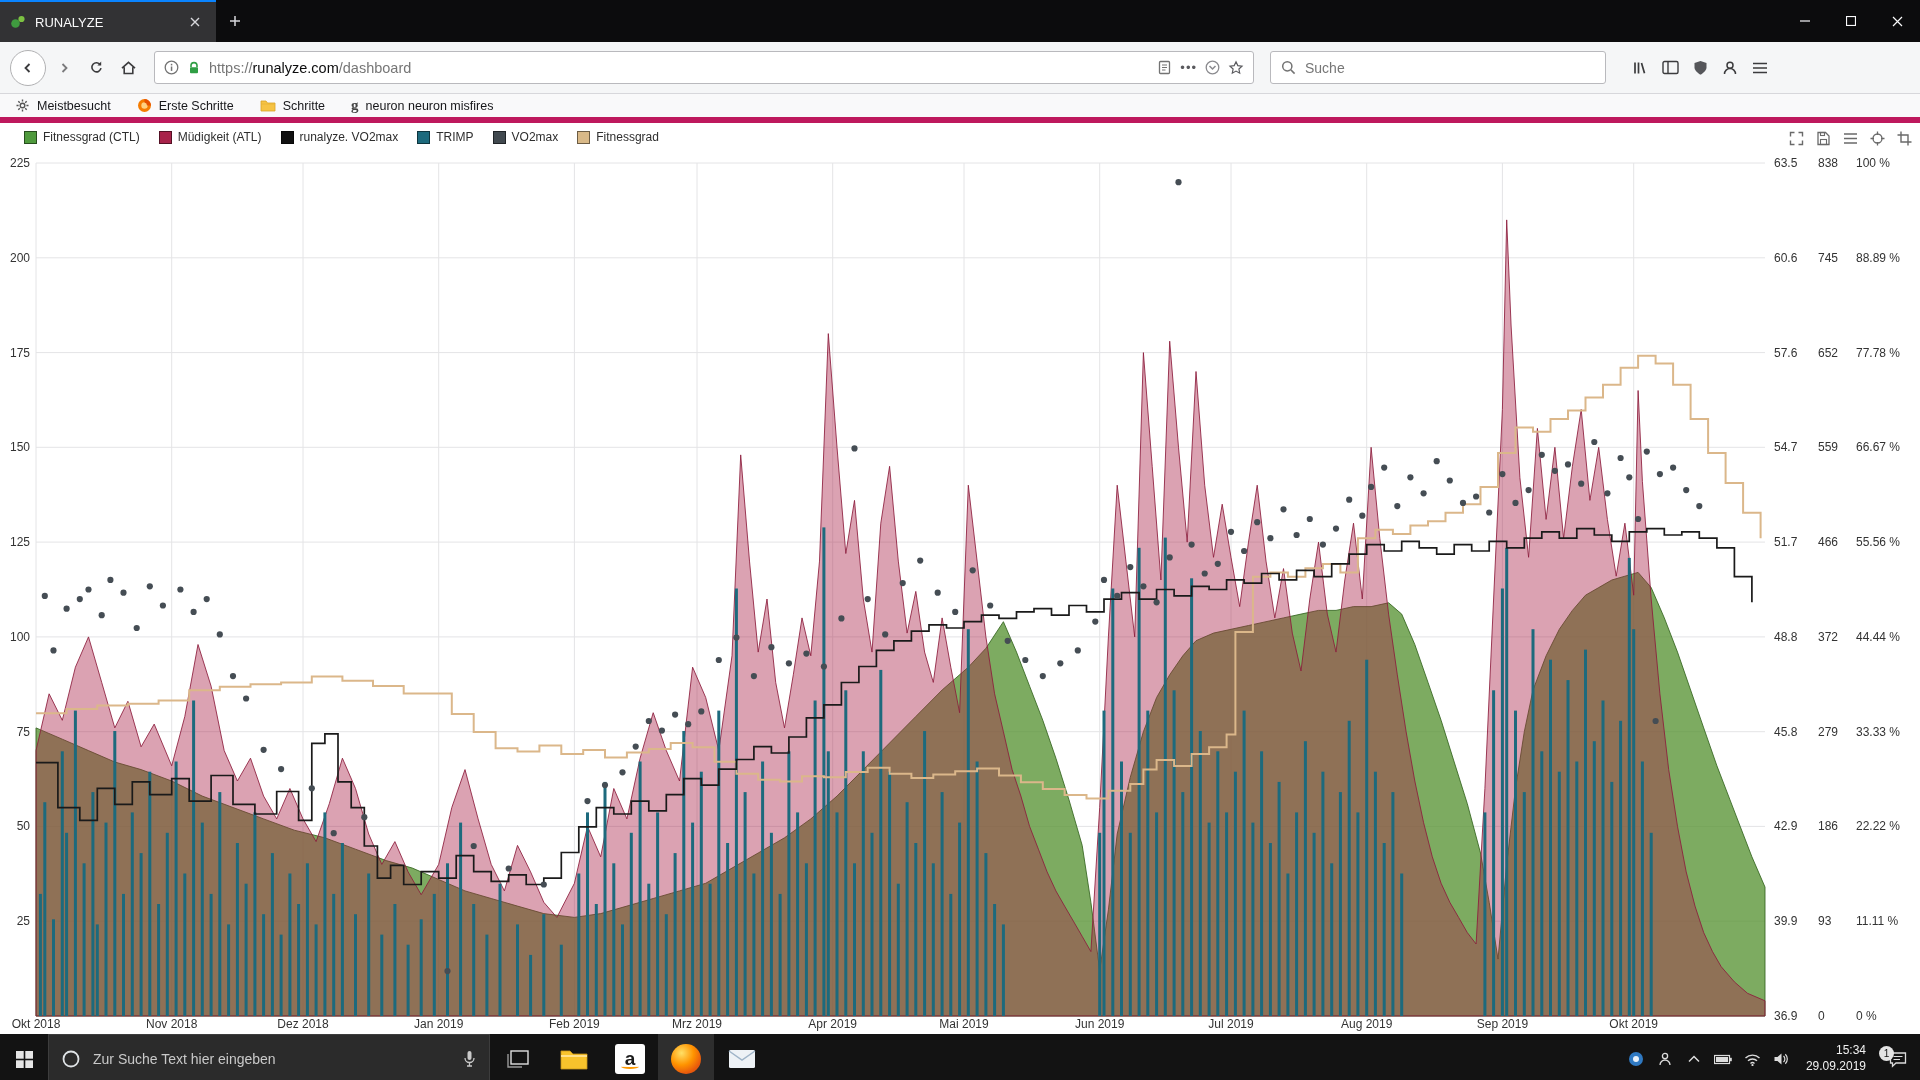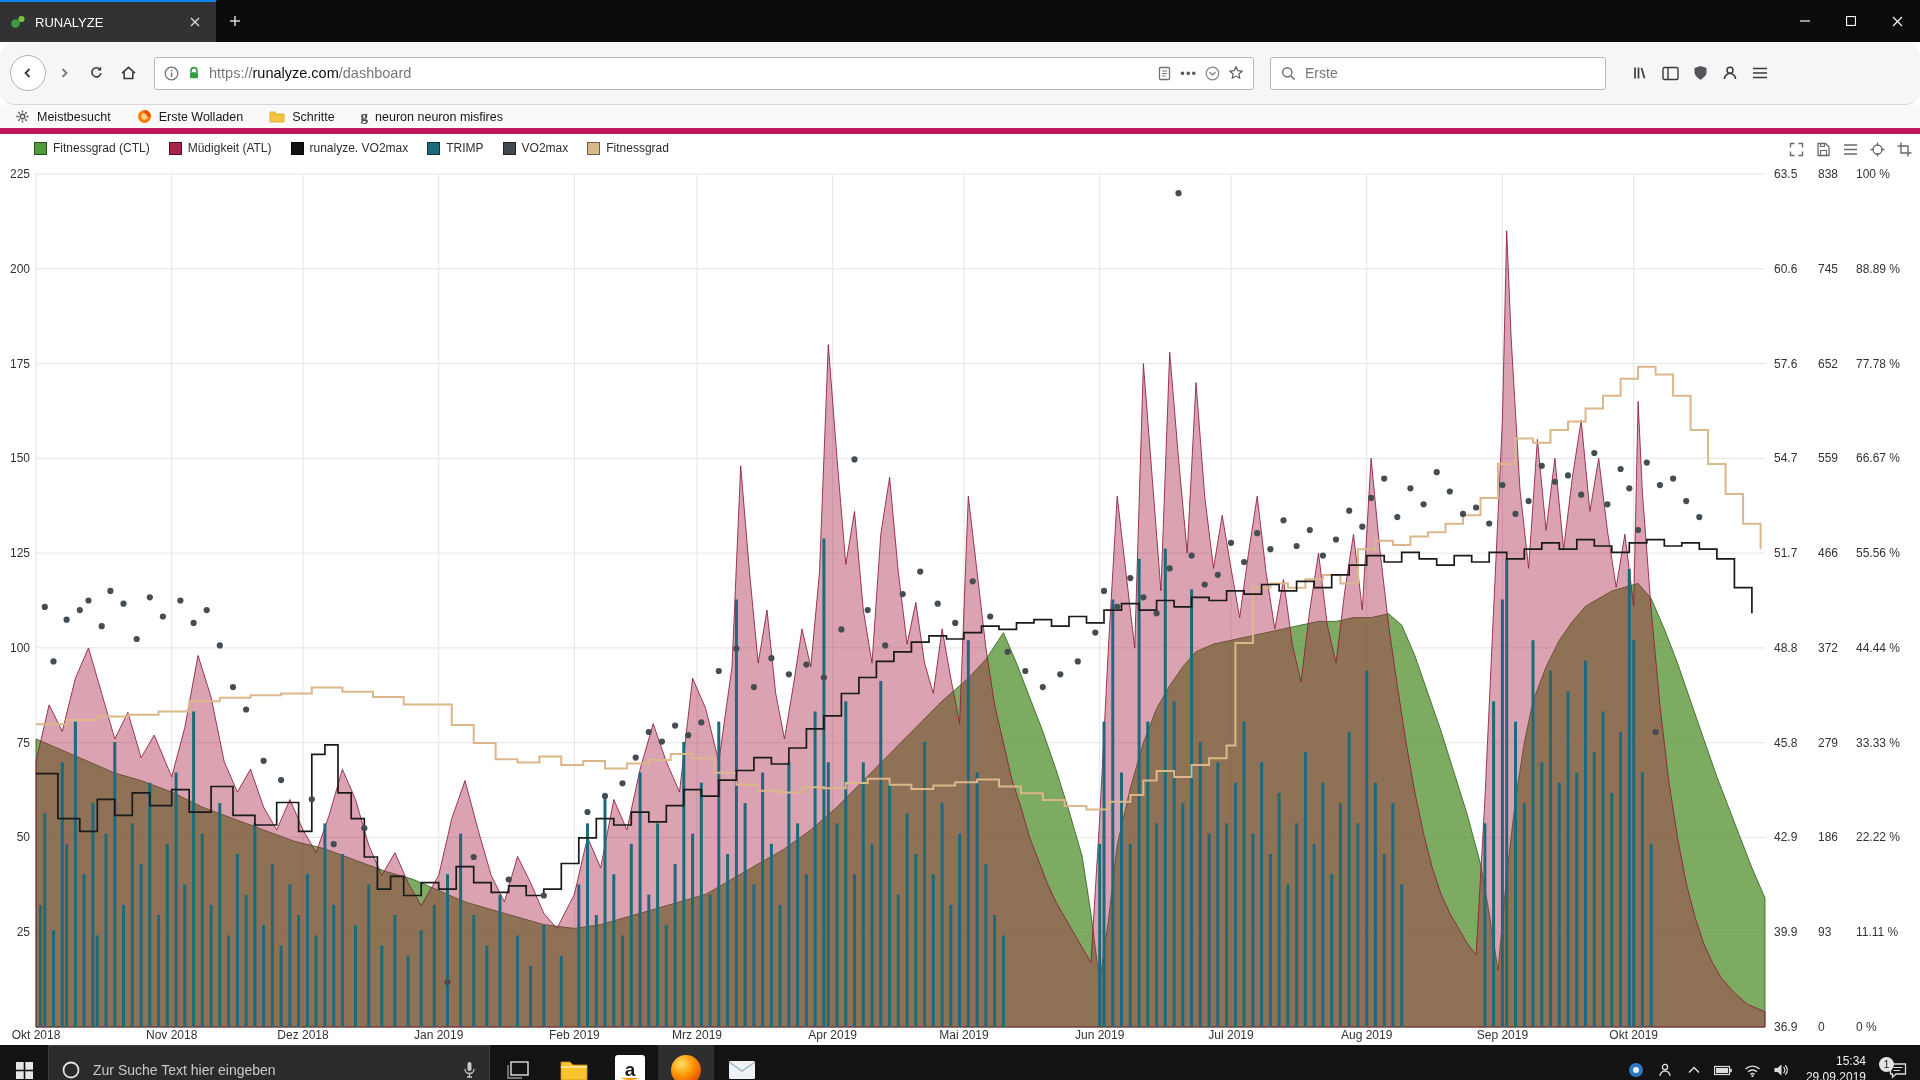--- a/index.html
+++ b/index.html
@@ -12,22 +12,22 @@
   .tab { width:216px; display:flex; align-items:center; gap:9px; padding:0 10px;
     background:#323234; border-top:2px solid #0a84ff; font-size:13px; }
   .tab-title { flex:1; white-space:nowrap; overflow:hidden; }
   .tab-close, .newtab { display:flex; align-items:center; justify-content:center; }
   .tab-close { width:22px; height:22px; border-radius:2px; }
   .newtab { width:38px; }
   .win-controls { margin-left:auto; display:flex; }
   .win-btn { width:46px; display:flex; align-items:center; justify-content:center; }
 
   
-  .navbar { height:63px; background:#f5f6f7; border-bottom:1px solid #d7d7db;
-    display:flex; align-items:center; padding:0 10px; gap:0;border-radius:15px; }
+  .navbar { height:52px; background:#f5f6f7; border-bottom:1px solid #d7d7db;
+    display:flex; align-items:center; padding:0 10px; gap:0; }
   .nav-btn { width:32px; height:32px; border-radius:3px; display:flex; align-items:center; justify-content:center; }
   .back-btn { width:36px; height:36px; border:1px solid #b1b1b3; border-radius:50%; background:#fff;
     display:flex; align-items:center; justify-content:center; margin-right:2px; }
   .urlbar { width:1100px; height:33px; margin-left:10px; background:#fff; border:1px solid #b9b9bd;
     border-radius:3px; display:flex; align-items:center; padding:0 9px; gap:8px; }
   .url-text { flex:1; font-size:14.5px; color:#0c0c0d; white-space:nowrap; }
   .dim { color:#767676; }
   .searchbar { width:336px; height:33px; margin-left:16px; background:#fff; border:1px solid #b9b9bd;
     border-radius:3px; display:flex; align-items:center; padding:0 10px; gap:9px;
     font-size:14px; color:#767676; }
@@ -35,21 +35,21 @@
 
   
   .bookmarksbar { height:29px; background:#f9f9fa; border-bottom:6px solid #be185d;
     display:flex; align-items:center; gap:26px; padding:0 15px; font-size:12.5px; color:#17171a; }
   .bm { display:flex; align-items:center; gap:7px; }
   .gchar { font-family:"Liberation Serif", serif; font-size:15px; font-weight:bold; color:#444; }
 
   
   .content { position:relative; height:911px; background:#fff; }
   #chart-svg { position:absolute; left:0; top:0; width:1920px; height:911px; }
-  .legend { position:absolute; top:7px; left:34px; display:flex; gap:19px; z-index:2;
+  .legend { position:absolute; top:7px; left:24px; display:flex; gap:19px; z-index:2;
     font-size:12px; color:#2e2e2e; align-items:center; }
   .litem { display:flex; align-items:center; }
   .sw { width:13px; height:13px; border:1px solid rgba(0,0,0,.5); display:inline-block; margin-right:6px; }
   .tools { position:absolute; top:6px; right:7px; display:flex; gap:9px; z-index:2; align-items:center; }
   .tool { width:18px; height:18px; display:flex; align-items:center; justify-content:center; }
 
   
   .taskbar { height:50px; background:#131313; display:flex; align-items:stretch; color:#eee; }
   .tb-start { width:48px; display:flex; align-items:center; justify-content:center; }
   .tb-search { width:442px; background:#2b2b2b; border:1px solid #3d3d3d; display:flex;
@@ -172,21 +172,21 @@
     </span>
   </div>
 
   <div class="searchbar">
     <span>
       <svg width="15" height="15">
           <circle cx="6.3" cy="6.3" r="4.6" fill="none" stroke="#737373" stroke-width="1.5"></circle>
           <line x1="9.8" y1="9.8" x2="13.6" y2="13.6" stroke="#737373" stroke-width="1.6"></line>
         </svg>
     </span>
-    <span>Erste</span>
+    <span>Suche</span>
   </div>
 
   <div class="nav-right">
     <span>
       <svg width="16" height="16">
           <path d="M3 2.5 V13.5 M6.5 2.5 V13.5 M9.5 3 L12.5 13.2" fill="none" stroke="#3b3b3d" stroke-width="1.7"></path>
         </svg>
     </span>
     <span>
       <svg width="17" height="15">
@@ -224,21 +224,21 @@
     <span>Meistbesucht</span>
   </div>
   <div class="bm">
     <span>
       <svg width="15" height="15">
           <circle cx="7.5" cy="7.5" r="6.5" fill="#f57c00"></circle>
           <circle cx="7.5" cy="7.5" r="3.2" fill="#ffd180"></circle>
           <path d="M7.5 1 A6.5 6.5 0 0 1 14 7.5 L10 7.5 A3 3 0 0 0 7.5 4.5 Z" fill="#e65100"></path>
         </svg>
     </span>
-    <span>Erste Wolladen</span>
+    <span>Erste Schritte</span>
   </div>
   <div class="bm">
     <span>
       <svg width="16" height="13">
           <path d="M1 2 H6 L7.5 4 H15 V12 H1 Z" fill="#f6c344" stroke="#d9a326" stroke-width="0.8"></path>
           <path d="M1 5 H15" stroke="#e8b335" stroke-width="0.8"></path>
         </svg>
     </span>
     <span>Schritte</span>
   </div>

